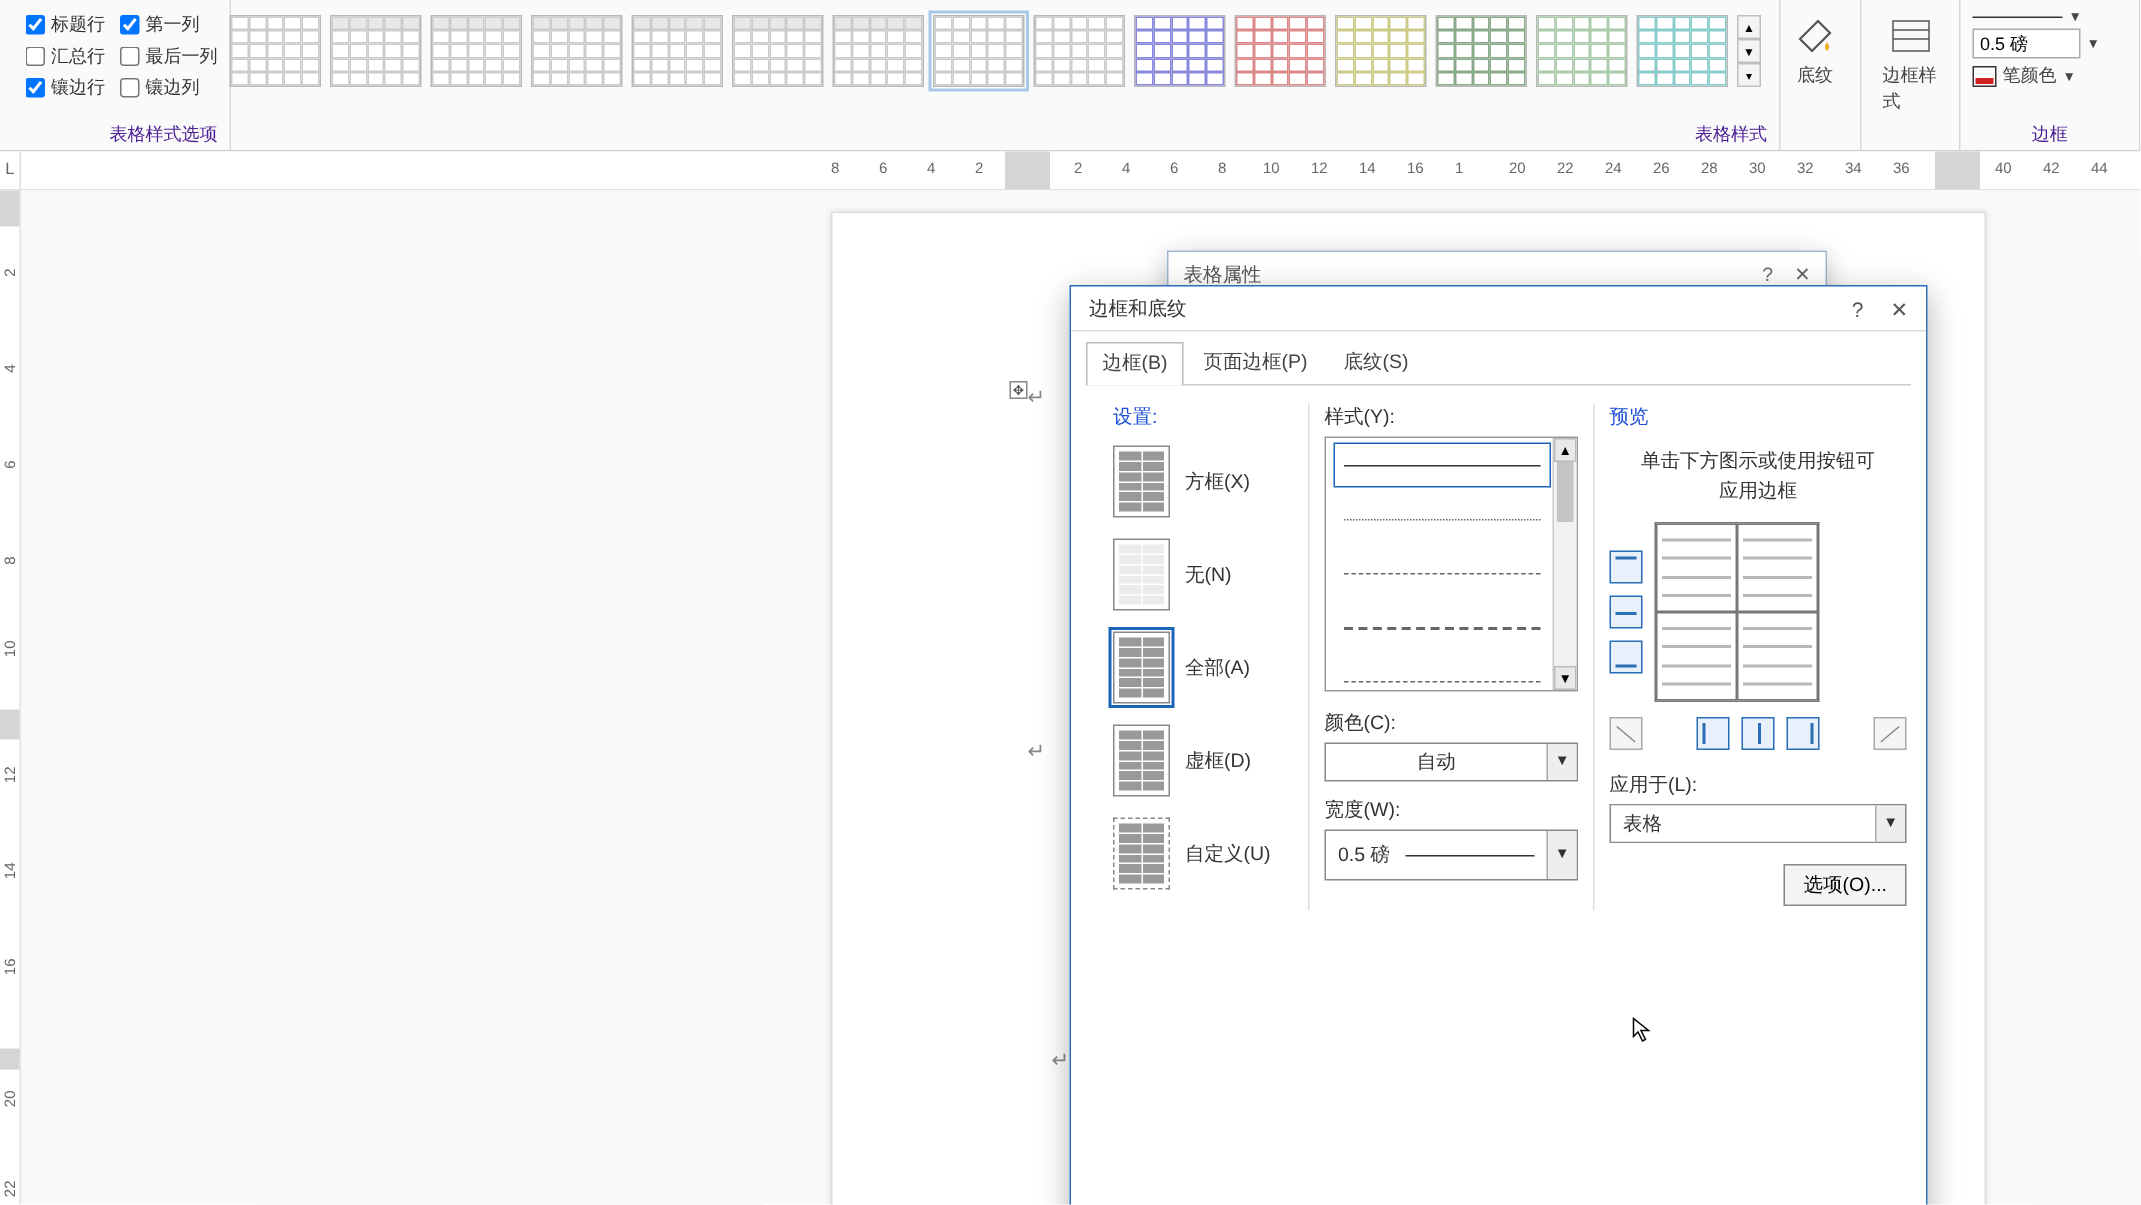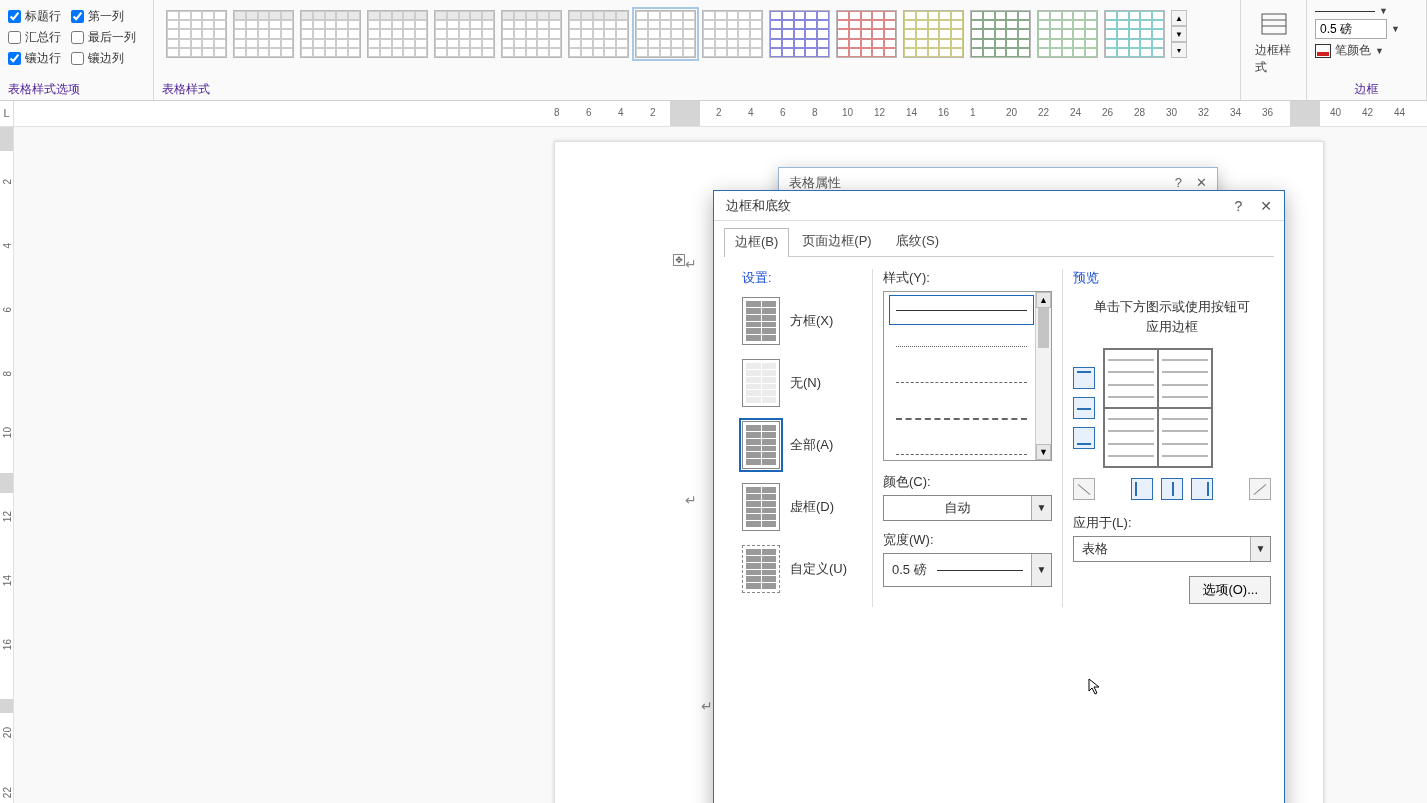--- a/index.html
+++ b/index.html
@@ -1,20 +1,20 @@
 <!DOCTYPE html>
 <html><head>
 <meta charset="utf-8">
 <style>
 * { box-sizing: border-box; margin: 0; padding: 0; font-family: "Microsoft YaHei", "Segoe UI", sans-serif; }
 body { background: #fff; overflow: hidden; width: 1427px; height: 803px; position: relative; }
 
 
 .ribbon { height: 101px; border-bottom: 1px solid #d0d0d0; display: flex; background: #fafafa; }
-.ribbon-group { border-right: 1px solid #d8d8d8; padding: 4px 8px 2px; display: flex; flex-direction: column; justify-content: space-between; align-items: flex-start; }
+.ribbon-group { border-right: 1px solid #d8d8d8; padding: 4px 8px 2px; display: flex; flex-direction: column; justify-content: space-between; align-items: flex-end; }
 .ribbon-group-label { font-size: 12px; color: #4c1d95; text-align: center; padding-top: 2px; }
 
 .opts-grid { display: grid; grid-template-columns: auto auto; gap: 4px 10px; padding-top: 4px; }
 .chk { display: flex; align-items: center; gap: 4px; font-size: 12px; color: #333; }
 .chk input { width: 13px; height: 13px; }
 
 .styles-strip { flex: 1; display: flex; align-items: flex-start; gap: 6px; padding: 6px 4px 0; flex-wrap: nowrap; overflow: hidden; }
 .style-thumb { width: 61px; height: 48px; border: 1px solid #b8b8b8; background: #fff; display: grid; grid-template-columns: repeat(5,1fr); grid-template-rows: repeat(5,1fr); cursor: pointer; }
 .style-thumb.sel { outline: 2px solid #a8c8e8; outline-offset: 1px; }
 .style-thumb .c { border: 0.5px solid #ccc; }
@@ -566,20 +566,29 @@
         </div>
       <div class="styles-scroll">
           <button>▲</button>
           <button>▼</button>
           <button>▾</button>
         </div>
     </div>
     <div class="ribbon-group-label">表格样式</div>
   </div>
 
+  <div class="ribbon-group" style="width:54px">
+    <div class="ribbon-btn">
+      <svg viewBox="0 0 32 32">
+          <path d="M6 18 L18 6 L26 14 L14 26 Z" fill="none" stroke="#555" stroke-width="1.5"></path>
+          <path d="M24 20 q3 4 0 6 q-3-2 0-6" fill="#f2b02a"></path>
+        </svg>
+      <span>底纹</span>
+    </div>
+  </div>
 
   <div class="ribbon-group" style="width:66px">
     <div class="ribbon-btn">
       <svg viewBox="0 0 32 32">
           <rect x="4" y="6" width="24" height="20" fill="none" stroke="#555"></rect>
           <line x1="4" y1="12" x2="28" y2="12" stroke="#555"></line>
           <line x1="4" y1="18" x2="28" y2="18" stroke="#555"></line>
         </svg>
       <span>边框样式</span>
     </div>

